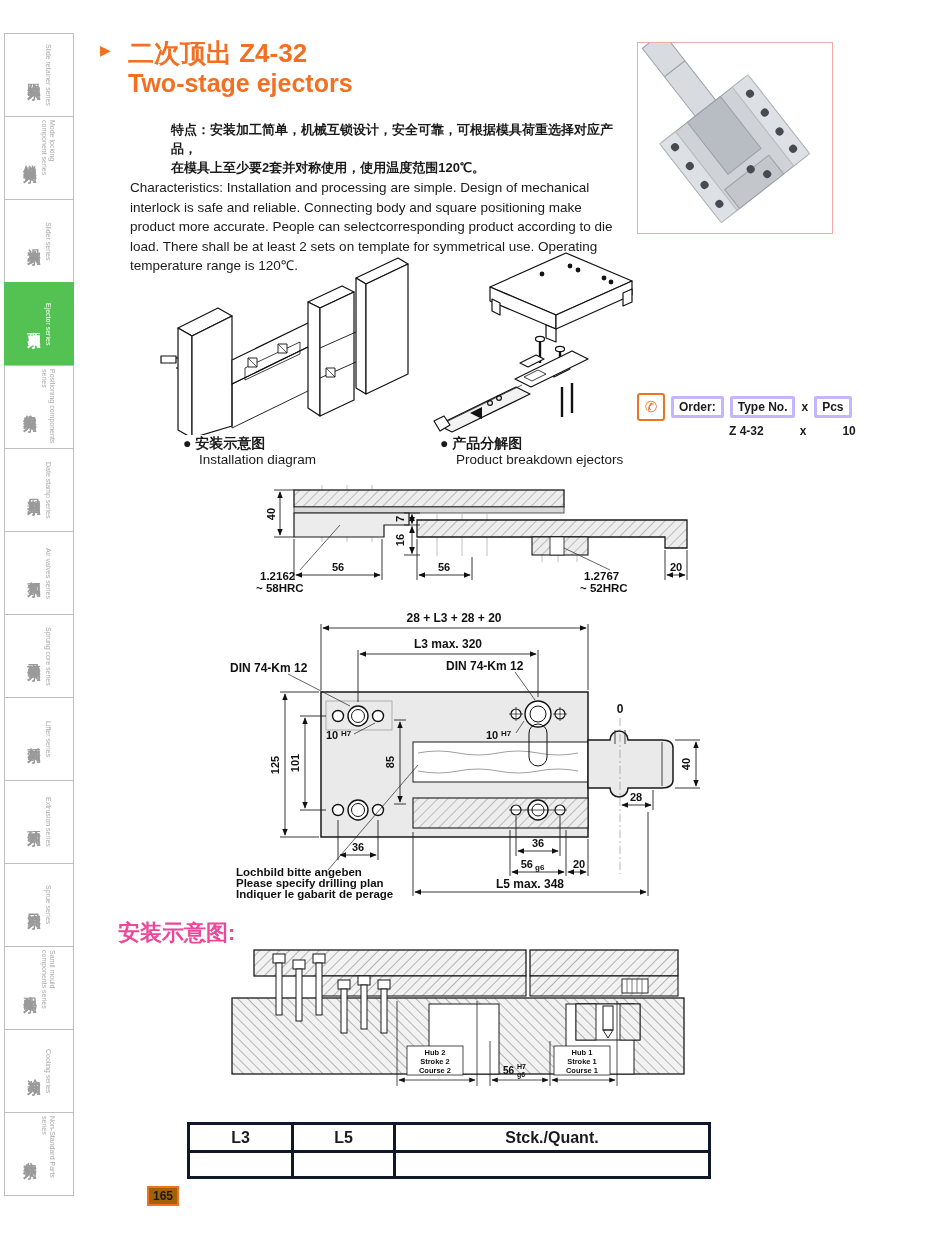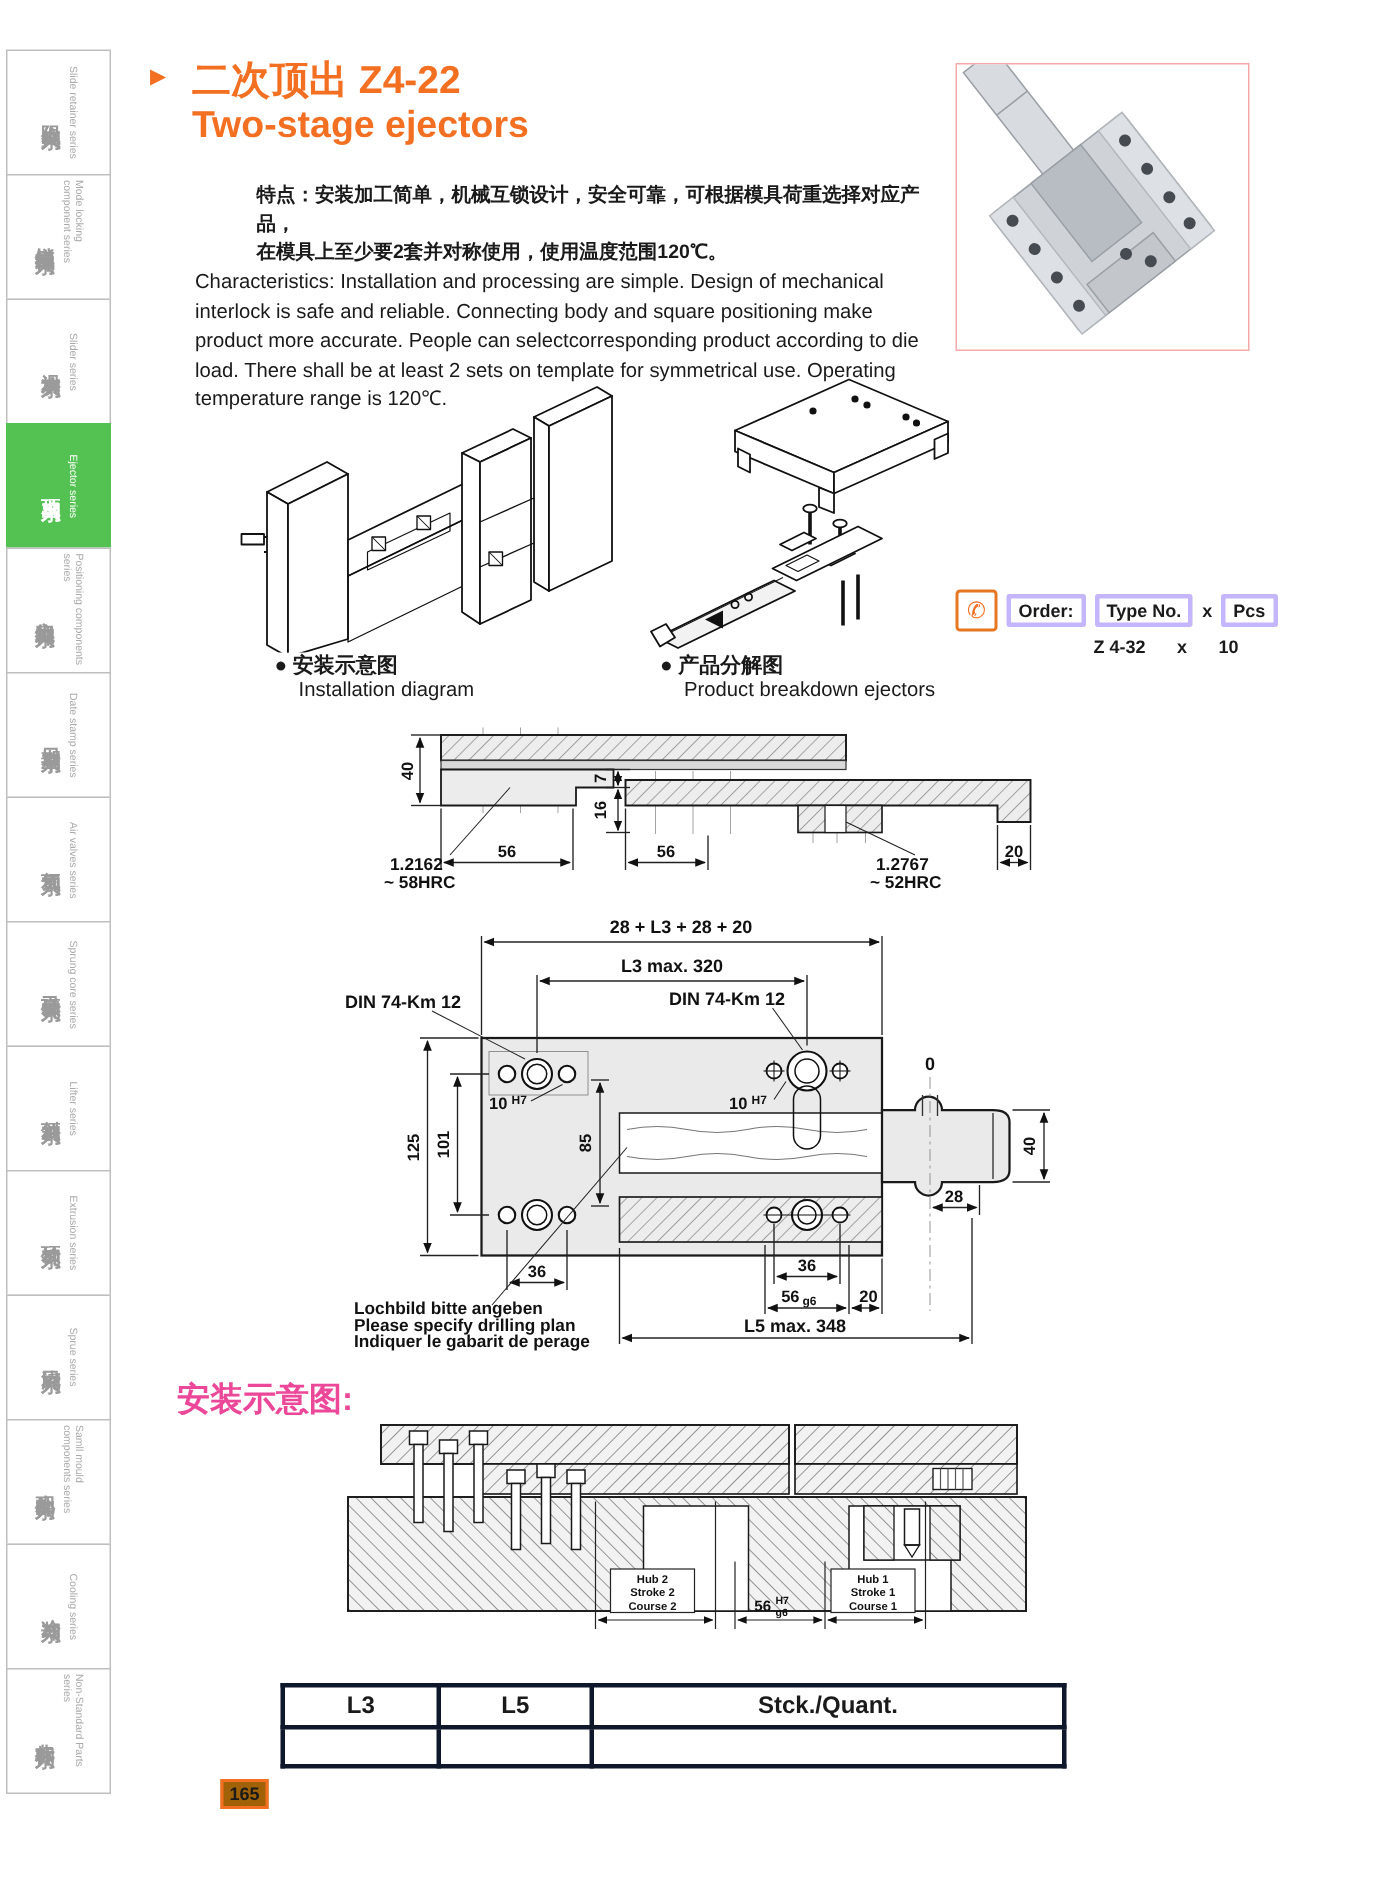--- a/index.html
+++ b/index.html
@@ -29,21 +29,21 @@
          background:#fff;}
   
   .cap{position:absolute;font-size:13.5px;line-height:16px;}
   .cap .zh{font-weight:bold;font-size:14px;}
   
   .order{position:absolute;left:637px;top:393px;width:220px;font-size:12px;}
   .order-row{display:flex;align-items:center;gap:6px;}
   .phone-box{width:24px;height:24px;border:2px solid #e87722;border-radius:3px;display:flex;
              align-items:center;justify-content:center;color:#f36f21;font-size:15px;background:#fff;}
   .obox{border:3px solid #c4b5fd;border-radius:2px;padding:1px 5px;font-weight:bold;background:#fff;}
-  .order-vals{display:flex;gap:21px;margin:3px 0 0 92px;font-weight:bold;}
+  .order-vals{display:flex;gap:36px;margin:3px 0 0 92px;font-weight:bold;}
   
   svg text{font-family:"Liberation Sans",sans-serif;fill:#111;}
   .sec-title{position:absolute;left:118px;top:918px;color:#ec4899;font-size:22px;font-weight:bold;}
   
   .spec-table{position:absolute;left:187px;top:1122px;border-collapse:collapse;}
   .spec-table td{border:3px solid #0f172a;text-align:center;font-size:16px;font-weight:bold;}
   .spec-table .r1 td{height:23px;}
   .spec-table .r2 td{height:21px;}
   .c1{width:99px;}.c2{width:97px;}.c3{width:310px;}
   
@@ -109,21 +109,21 @@
         <span class="en">Cooling series</span>
       </div>
     <div class="side-item">
         <span class="zh">非标件系列</span>
         <span class="en">Non-Standard Parts series</span>
       </div>
   </aside>
 
   <div class="hdr-arrow">▶</div>
   <div class="hdr-title">
-    <div class="t1">二次顶出 Z4-22</div>
+    <div class="t1">二次顶出 Z4-32</div>
     <div class="t2">Two-stage ejectors</div>
   </div>
   <div class="desc">
     <div class="zh">特点：安装加工简单，机械互锁设计，安全可靠，可根据模具荷重选择对应产品，</div>
     <div class="zh">在模具上至少要2套并对称使用，使用温度范围120℃。</div>
     <div class="en">Characteristics: Installation and processing are simple. Design of mechanical interlock is safe and reliable. Connecting body and square positioning make product more accurate. People can selectcorresponding product according to die load. There shall be at least 2 sets on template for symmetrical use. Operating temperature range is 120℃.</div>
   </div>
 
   <div class="photo">
     <svg width="194" height="190" viewBox="0 0 194 190">

